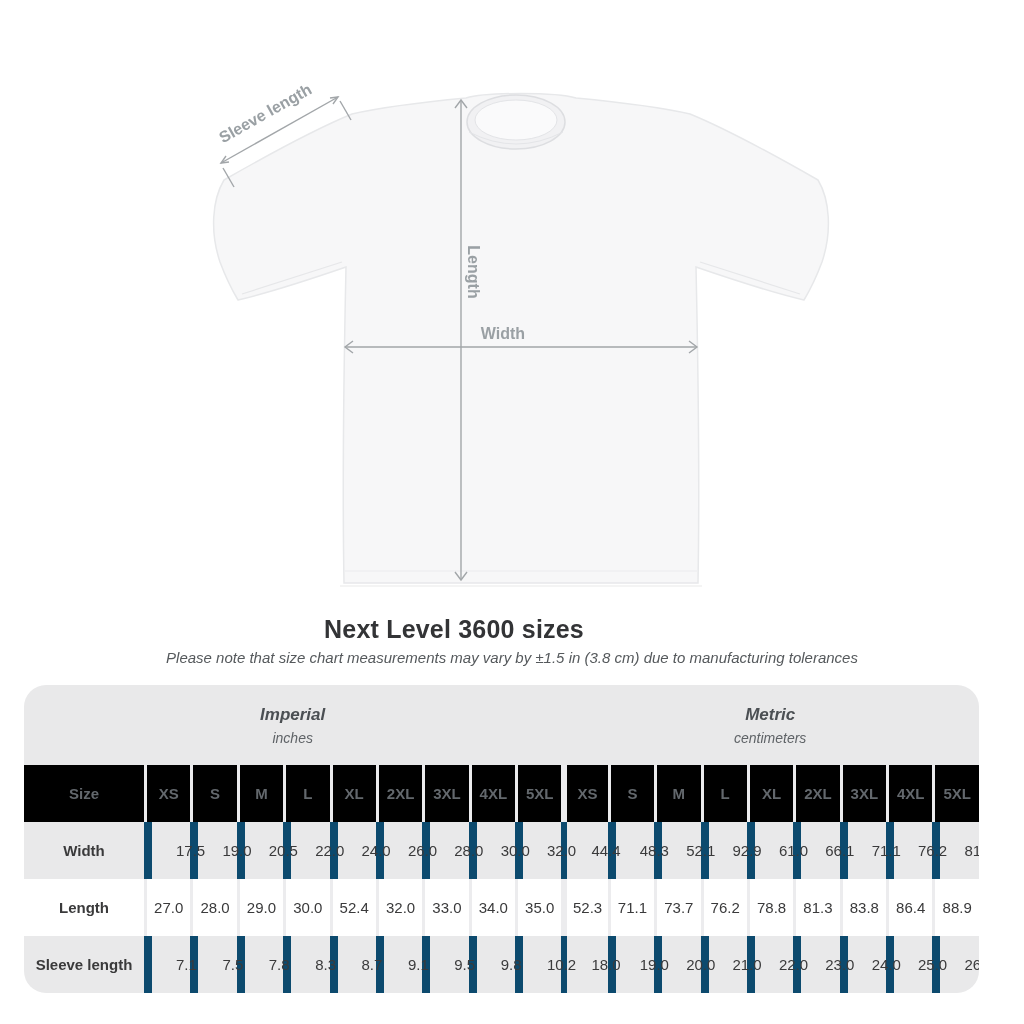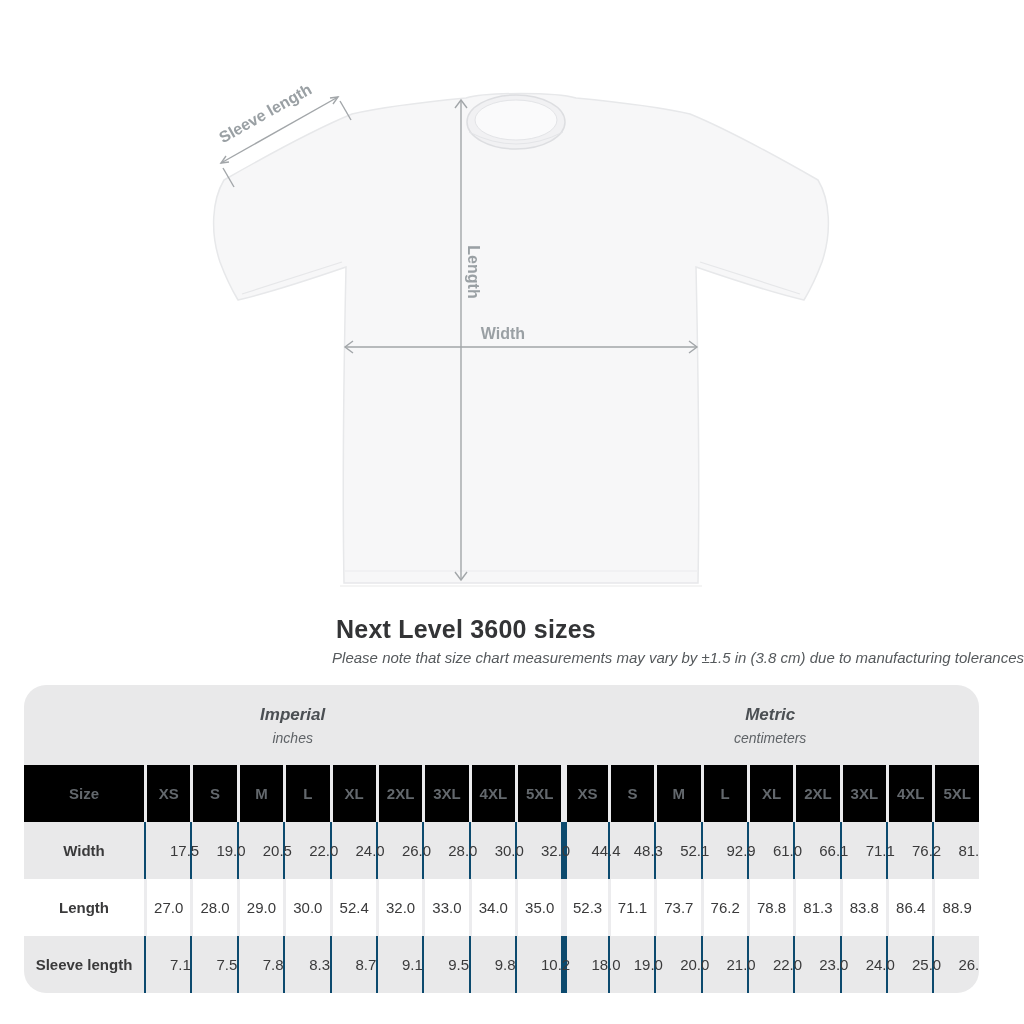--- a/index.html
+++ b/index.html
@@ -5,25 +5,24 @@
   html,body{margin:0;padding:0;}
   body{
     width:1024px;height:1024px;position:relative;background:#ffffff;
     font-family:"Liberation Sans",sans-serif;overflow:hidden;
   }
   .diagram{position:absolute;top:0;left:0;width:1024px;height:610px;}
   .page-title{
     position:absolute;top:615px;left:0;width:908px;margin:0;
     text-align:center;font-size:25px;font-weight:bold;color:#333436;
     letter-spacing:.2px;
-    padding-left:12px;
   }
   .note{
     position:absolute;top:649px;left:0;width:1024px;margin:0;
-    text-align:right;font-style:italic;font-size:15px;color:#55595c;
+    text-align:center;font-style:italic;font-size:15px;color:#55595c;
   }
   .table-wrap{
     position:absolute;top:685px;left:24px;width:955px;
     border-radius:22px;overflow:hidden;
   }
   table.sizechart{
     width:100%;border-collapse:separate;border-spacing:0;table-layout:fixed;
   }
   table.sizechart td{
     text-align:center;vertical-align:middle;padding:0;
@@ -32,21 +31,21 @@
   tr.units-row td{height:80px;background:#e9e9ea;}
   .unit-name{font-size:17px;font-weight:bold;font-style:italic;color:#4b4f53;}
   .unit-sub{font-size:14px;font-style:italic;color:#5f6367;margin-top:5px;}
   tr.sizes-row td{height:57px;background:#000000;font-weight:bold;color:#63686d;}
   tr.row-gray td{height:57px;background:#e9e9ea;}
   tr.row-white td{height:57px;background:#ffffff;}
   td.row-label{font-weight:bold;color:#63686d;}
   
   tr.sizes-row td + td,
   tr.row-white td + td{border-left:3px solid #ececee;margin-left:16px;}
-  tr.row-gray td + td{border-left:2px solid #0c4a6e;padding-left:24px;}
+  tr.row-gray td + td{border-left:8px solid #0c4a6e;padding-left:24px;}
   td.group-start{border-left-width:6px !important;}
   text{font-family:"Liberation Sans",sans-serif;}
 </style>
 </head>
 <body>
 
 <div class="diagram">
 <svg width="1024" height="610" viewBox="0 0 1024 610" xmlns="http://www.w3.org/2000/svg">
 
   <path d="M 466,98

